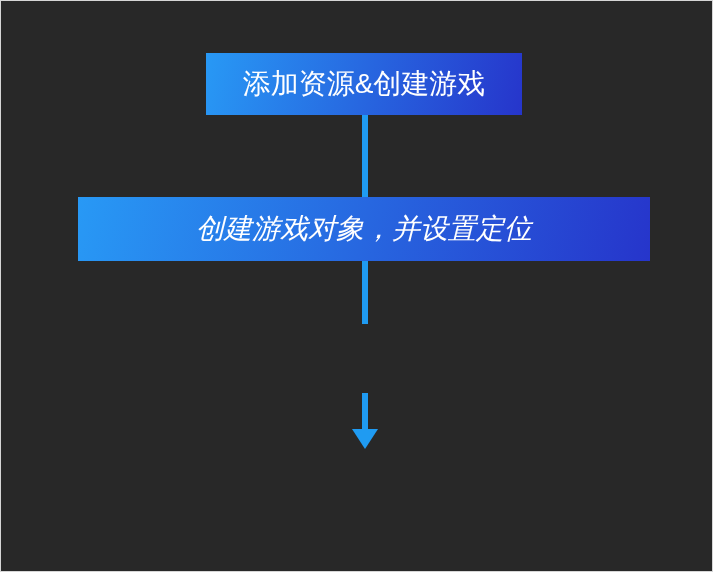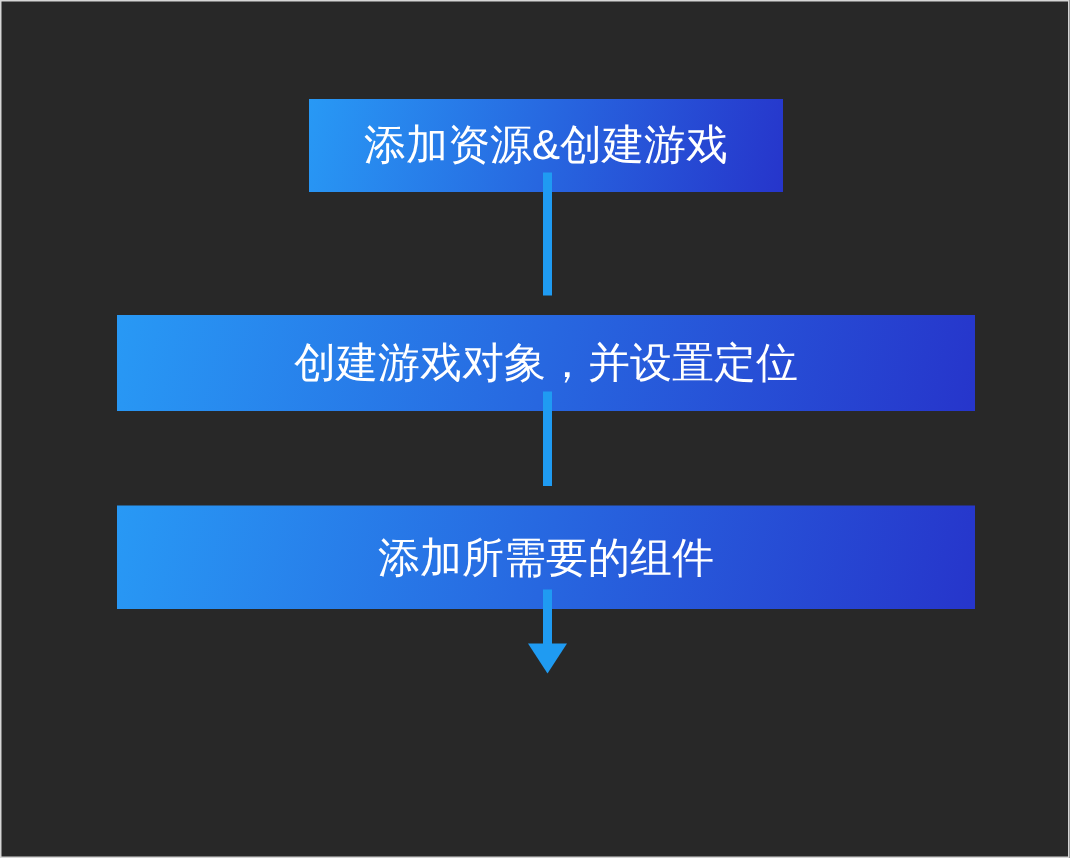--- a/index.html
+++ b/index.html
@@ -23,24 +23,23 @@
   .node {
     position: absolute;
     display: flex;
     align-items: center;
     justify-content: center;
     color: var(--text-color, #ffffff);
     font-size: 28px;
     line-height: 1;
     white-space: nowrap;
     background: linear-gradient(103deg, var(--grad-start, #2899F5) 0%, var(--grad-end, #2635CB) 100%);
-    margin-top: 13px;
   }
   .node-1 { left: 205px; top: 52px;  width: 316px; height: 62px; }
-  .node-2 { left: 77px;  top: 196px; width: 572px; height: 64px; }
+  .node-2 { left: 77px;  top: 196px; width: 572px; height: 64px; font-style: italic; }
   .node-3 { left: 77px;  top: 323px; width: 572px; height: 69px; }
   .node-4 { left: 206px; top: 455px; width: 315px; height: 65px; }
 
   .connector {
     position: absolute;
     width: 6px;
     background: var(--accent, #1F9BF2);
   }
   .conn-1 { left: 361px; top: 114px; height: 82px; }
   .conn-2 { left: 361px; top: 260px; height: 63px; }
@@ -63,20 +62,19 @@
 <div class="canvas">
 
   <div class="node node-1">添加资源&amp;创建游戏</div>
 
   <div class="connector conn-1"></div>
 
   <div class="node node-2">创建游戏对象，并设置定位</div>
 
   <div class="connector conn-2"></div>
 
-  <div class="node node-3">添加所需要的组件</div>
 
   <div class="connector conn-3"></div>
 
   <div class="arrowhead"></div>
 
 
 </div>
 
 </body></html>

